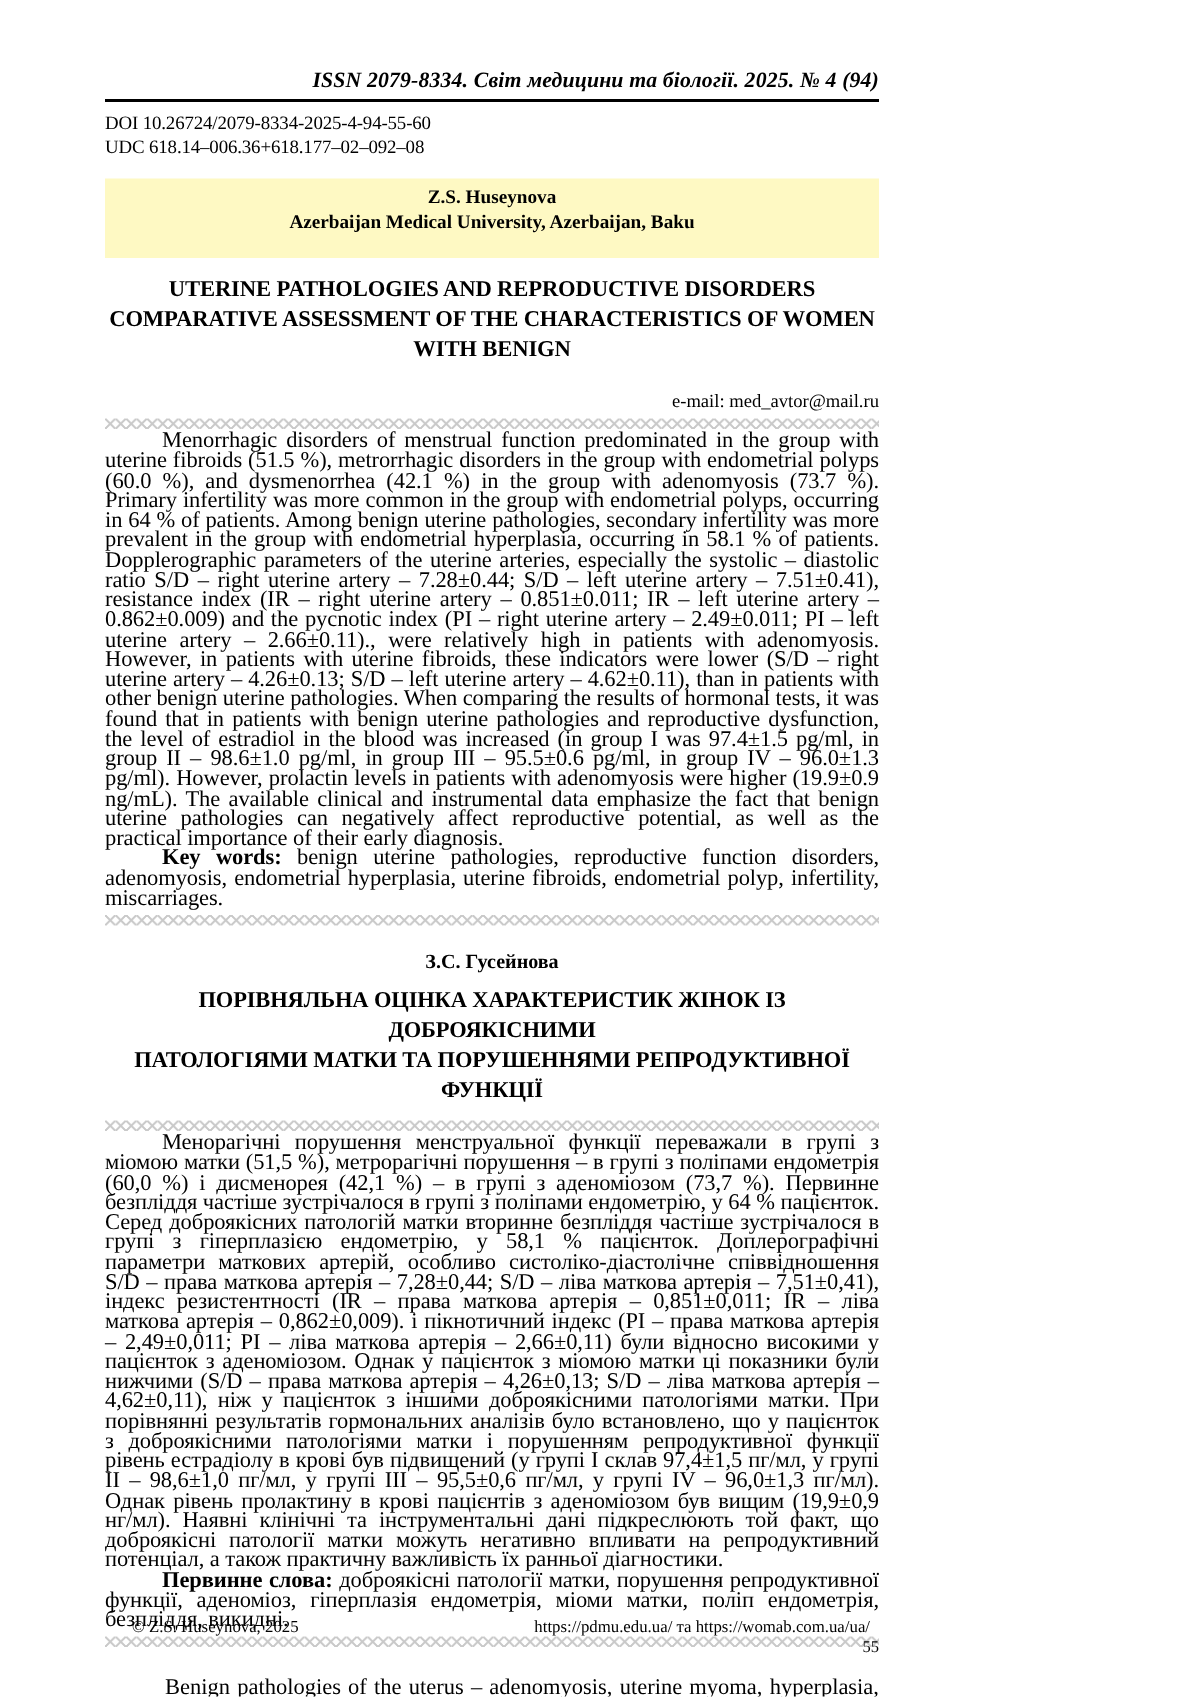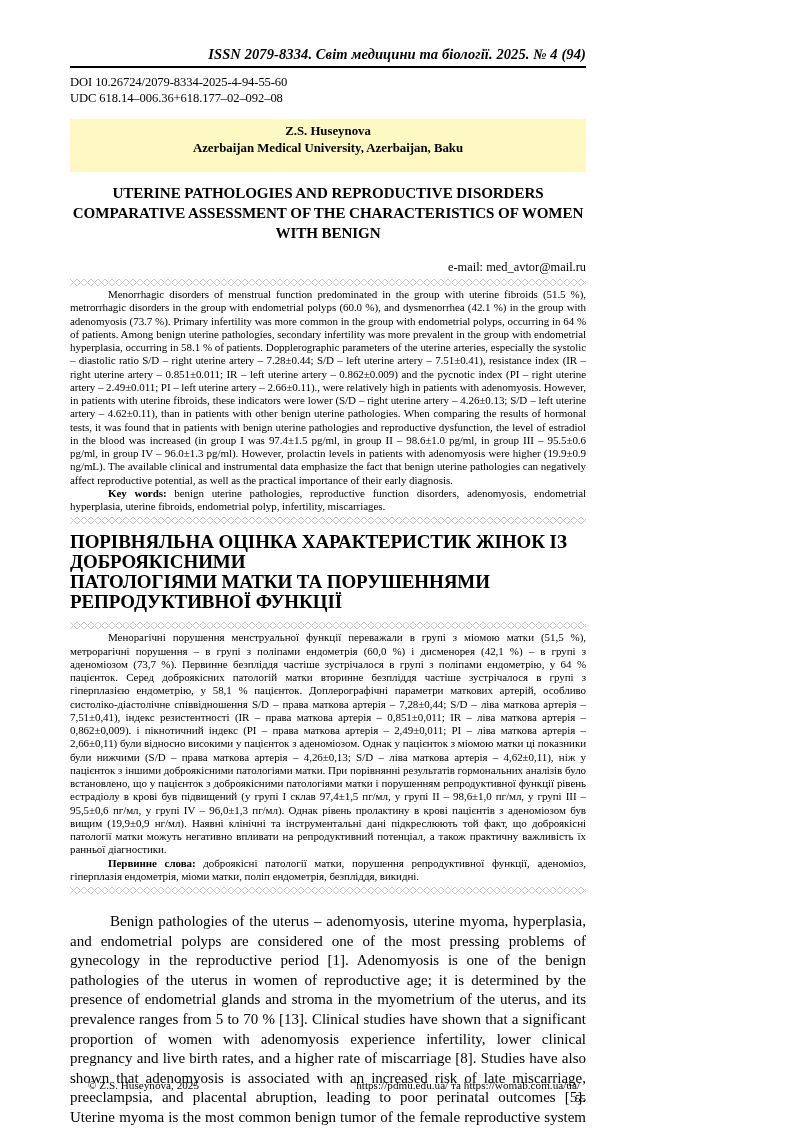--- a/index.html
+++ b/index.html
@@ -77,38 +77,39 @@
     margin: 4px 0 2px 0;
     background-repeat: repeat-x;
     background-size: 7px 7px;
     background-image:
       linear-gradient(45deg, transparent 44%, #c9c9c9 44%, #c9c9c9 56%, transparent 56%),
       linear-gradient(-45deg, transparent 44%, #c9c9c9 44%, #c9c9c9 56%, transparent 56%);
   }
 
   
   .abstract {
-    font-size: 11px;
+    font-size: 15px;
     line-height: 13.25px;
     text-align: justify;
     letter-spacing: -0.06px;
   }
   .abstract p { margin: 0; text-indent: 38px; }
   .abstract .kw { font-weight: bold; }
 
   
   .ua-author {
     text-align: center;
     font-weight: bold;
     font-size: 13.4px;
     margin-top: 16px;
   }
   .ua-title {
+    text-align: center;
     font-weight: bold;
-    font-size: 19px;
+    font-size: 15px;
     line-height: 20px;
     margin-top: 8px;
     letter-spacing: -0.1px;
   }
 
   
   .body-text {
     font-size: 15px;
     line-height: 19.6px;
     text-align: justify;
@@ -160,20 +161,21 @@
 
   <div class="wavy"></div>
 
   <div class="abstract">
     <p>Menorrhagic disorders of menstrual function predominated in the group with uterine fibroids (51.5 %), metrorrhagic disorders in the group with endometrial polyps (60.0 %), and dysmenorrhea (42.1 %) in the group with adenomyosis (73.7 %). Primary infertility was more common in the group with endometrial polyps, occurring in 64 % of patients. Among benign uterine pathologies, secondary infertility was more prevalent in the group with endometrial hyperplasia, occurring in 58.1 % of patients. Dopplerographic parameters of the uterine arteries, especially the systolic – diastolic ratio S/D – right uterine artery – 7.28±0.44; S/D – left uterine artery – 7.51±0.41), resistance index (IR – right uterine artery – 0.851±0.011; IR – left uterine artery – 0.862±0.009) and the pycnotic index (PI – right uterine artery – 2.49±0.011; PI – left uterine artery – 2.66±0.11)., were relatively high in patients with adenomyosis. However, in patients with uterine fibroids, these indicators were lower (S/D – right uterine artery – 4.26±0.13; S/D – left uterine artery – 4.62±0.11), than in patients with other benign uterine pathologies. When comparing the results of hormonal tests, it was found that in patients with benign uterine pathologies and reproductive dysfunction, the level of estradiol in the blood was increased (in group I was 97.4±1.5 pg/ml, in group II – 98.6±1.0 pg/ml, in group III – 95.5±0.6 pg/ml, in group IV – 96.0±1.3 pg/ml). However, prolactin levels in patients with adenomyosis were higher (19.9±0.9 ng/mL). The available clinical and instrumental data emphasize the fact that benign uterine pathologies can negatively affect reproductive potential, as well as the practical importance of their early diagnosis.</p>
     <p><span class="kw">Key words:</span><span> benign uterine pathologies, reproductive function disorders, adenomyosis, endometrial hyperplasia, uterine fibroids, endometrial polyp, infertility, miscarriages.</span></p>
   </div>
 
   <div class="wavy"></div>
 
+  <div class="ua-author">З.С. Гусейнова</div>
 
   <div class="ua-title">
     <div>ПОРІВНЯЛЬНА ОЦІНКА ХАРАКТЕРИСТИК ЖІНОК ІЗ ДОБРОЯКІСНИМИ</div>
     <div>ПАТОЛОГІЯМИ МАТКИ ТА ПОРУШЕННЯМИ РЕПРОДУКТИВНОЇ ФУНКЦІЇ</div>
   </div>
 
   <div class="wavy" style="margin-top:10px"></div>
 
   <div class="abstract">
     <p>Менорагічні порушення менструальної функції переважали в групі з міомою матки (51,5 %), метрорагічні порушення – в групі з поліпами ендометрія (60,0 %) і дисменорея (42,1 %) – в групі з аденоміозом (73,7 %). Первинне безпліддя частіше зустрічалося в групі з поліпами ендометрію, у 64 % пацієнток. Серед доброякісних патологій матки вторинне безпліддя частіше зустрічалося в групі з гіперплазією ендометрію, у 58,1 % пацієнток. Доплерографічні параметри маткових артерій, особливо систоліко-діастолічне співвідношення S/D – права маткова артерія – 7,28±0,44; S/D – ліва маткова артерія – 7,51±0,41), індекс резистентності (IR – права маткова артерія – 0,851±0,011; IR – ліва маткова артерія – 0,862±0,009). і пікнотичний індекс (PI – права маткова артерія – 2,49±0,011; PI – ліва маткова артерія – 2,66±0,11) були відносно високими у пацієнток з аденоміозом. Однак у пацієнток з міомою матки ці показники були нижчими (S/D – права маткова артерія – 4,26±0,13; S/D – ліва маткова артерія – 4,62±0,11), ніж у пацієнток з іншими доброякісними патологіями матки. При порівнянні результатів гормональних аналізів було встановлено, що у пацієнток з доброякісними патологіями матки і порушенням репродуктивної функції рівень естрадіолу в крові був підвищений (у групі I склав 97,4±1,5 пг/мл, у групі II – 98,6±1,0 пг/мл, у групі III – 95,5±0,6 пг/мл, у групі IV – 96,0±1,3 пг/мл). Однак рівень пролактину в крові пацієнтів з аденоміозом був вищим (19,9±0,9 нг/мл). Наявні клінічні та інструментальні дані підкреслюють той факт, що доброякісні патології матки можуть негативно впливати на репродуктивний потенціал, а також практичну важливість їх ранньої діагностики.</p>

